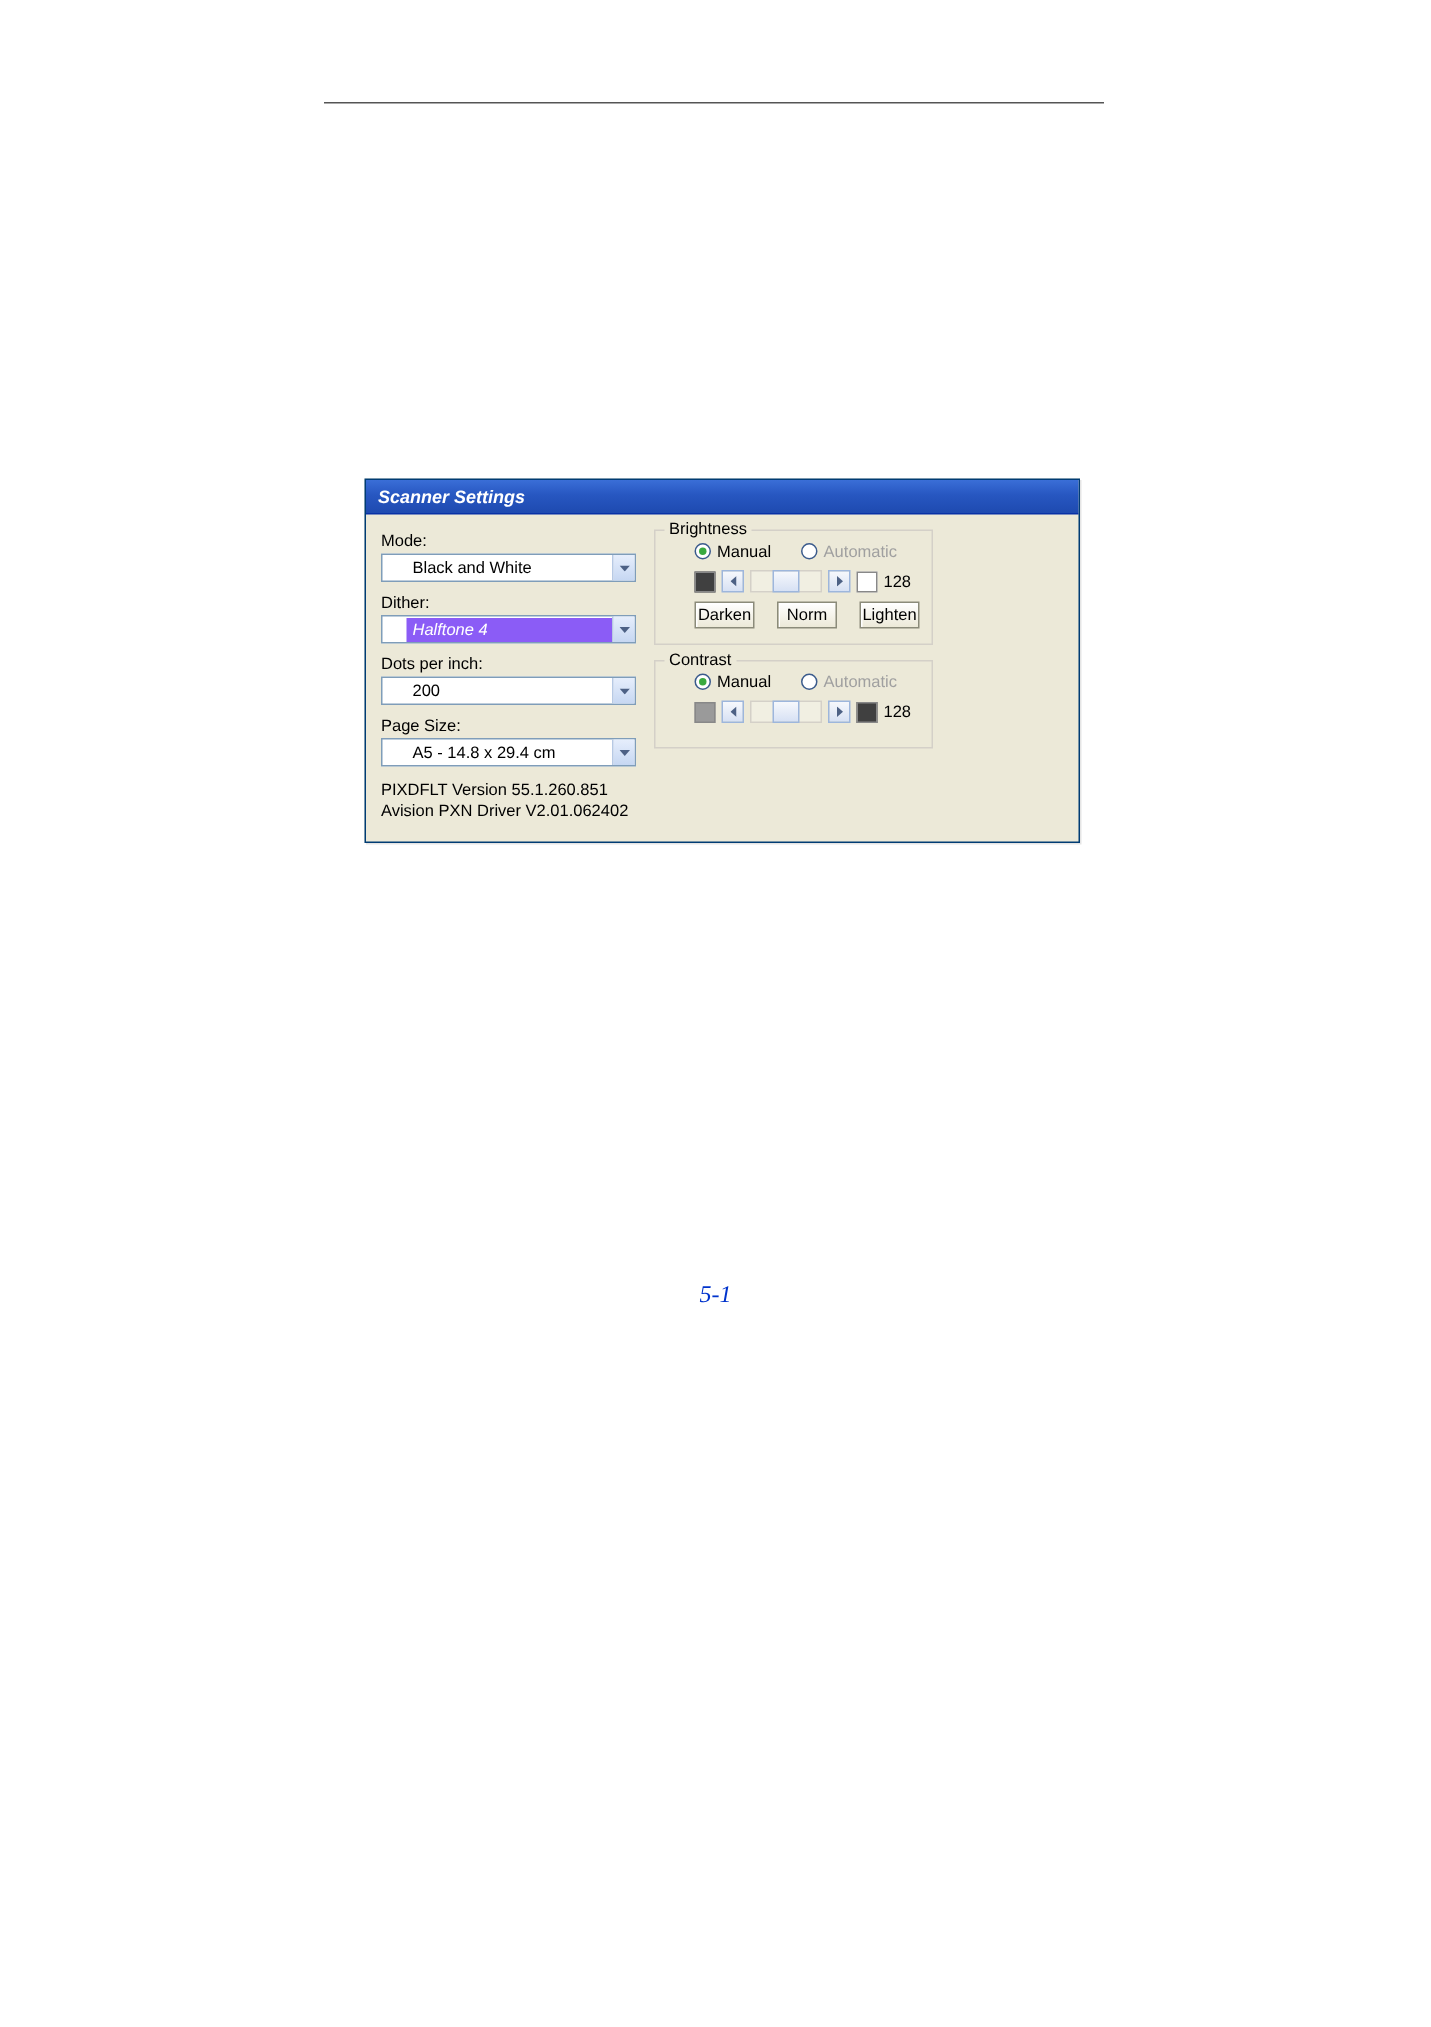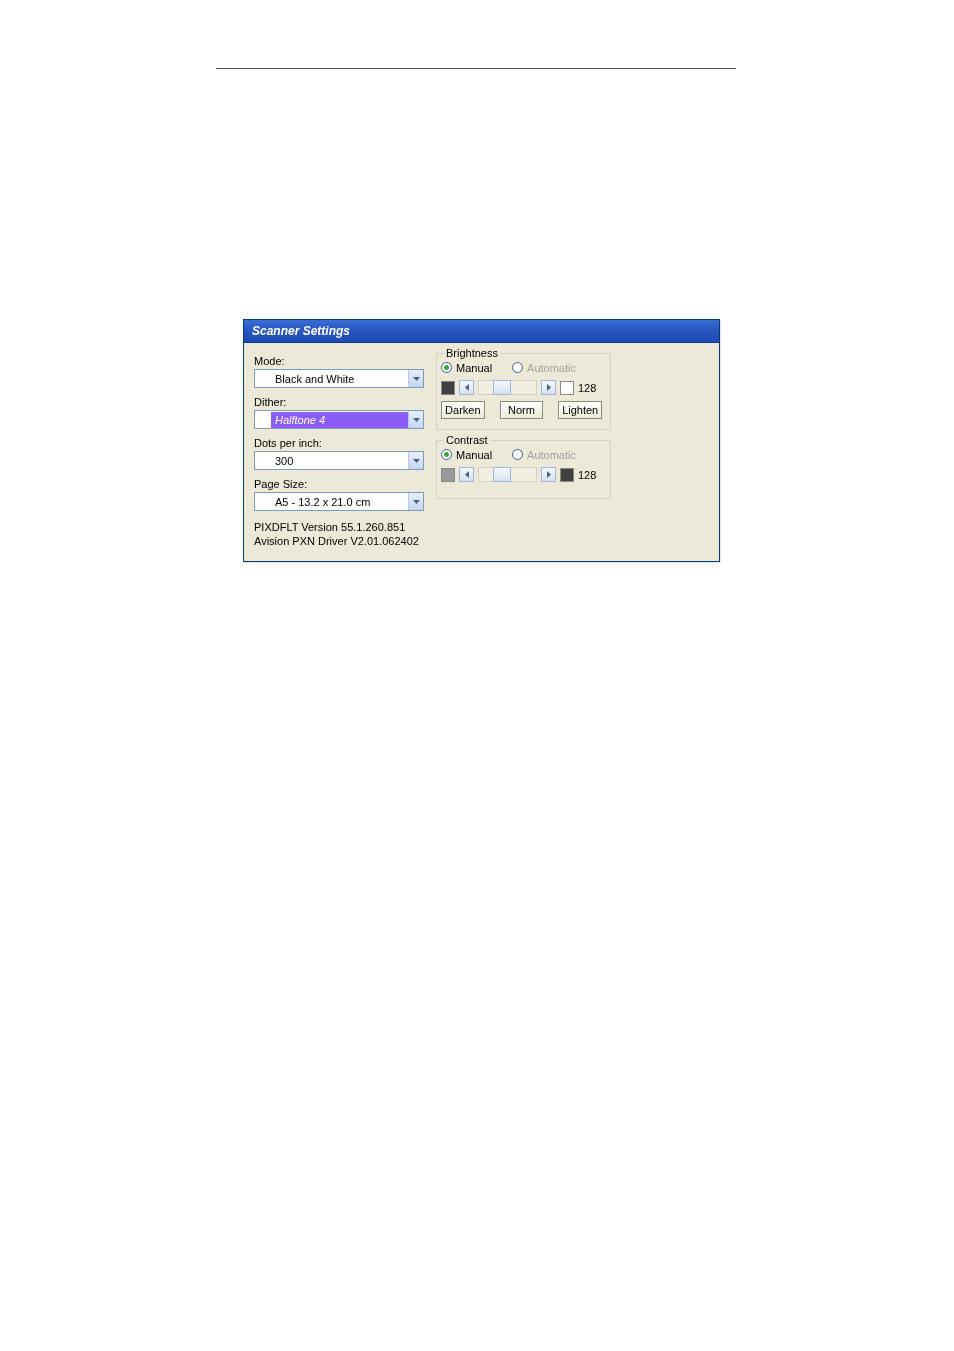--- a/index.html
+++ b/index.html
@@ -94,21 +94,21 @@
       line-height: 1.25;
     }
     .col-mid {
       flex: 0 0 175px;
       display: flex;
       flex-direction: column;
       gap: 10px;
     }
     .group {
       border: 1px solid #d4d0c8;
-      padding: 8px 8px 10px 4px;
+      padding: 8px 8px 10px 26px;
       position: relative;
       background: #ece9d8;
     }
     .group-title {
       position: absolute;
       top: -7px;
       left: 6px;
       background: #ece9d8;
       padding: 0 3px;
       color: #000;
@@ -250,31 +250,31 @@
           <div class="combo-text">Halftone 4</div>
           <div class="combo-btn">
             <svg viewBox="0 0 7 4">
                 <path d="M0 0 L7 0 L3.5 4 Z" fill="#4d6185"></path>
               </svg>
           </div>
         </div>
 
         <div class="lbl"><span>Dots per inch:</span></div>
         <div class="combo">
-          <div class="combo-text">300</div>
+          <div class="combo-text">200</div>
           <div class="combo-btn">
             <svg viewBox="0 0 7 4">
                 <path d="M0 0 L7 0 L3.5 4 Z" fill="#4d6185"></path>
               </svg>
           </div>
         </div>
 
         <div class="lbl"><span>Page Size:</span></div>
         <div class="combo">
-          <div class="combo-text">A5 - 13.2 x 21.0 cm</div>
+          <div class="combo-text">A5 - 14.8 x 29.4 cm</div>
           <div class="combo-btn">
             <svg viewBox="0 0 7 4">
                 <path d="M0 0 L7 0 L3.5 4 Z" fill="#4d6185"></path>
               </svg>
           </div>
         </div>
 
         <div class="version">
           <div>PIXDFLT Version 55.1.260.851</div>
           <div>Avision PXN Driver V2.01.062402</div>
@@ -349,13 +349,14 @@
             <div class="swatch dark"></div>
             <div class="val">128</div>
           </div>
         </div>
       </div>
 
 
     </div>
   </div>
 
+  <div class="page-num">5-1</div>
 </div>
 
 </body></html>

